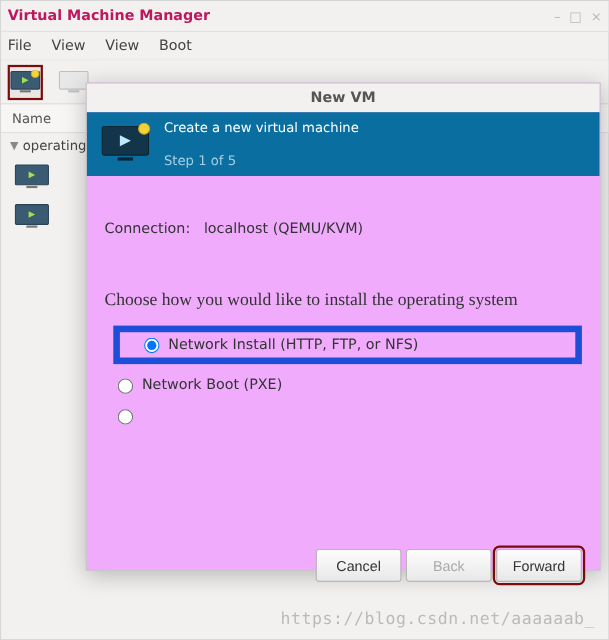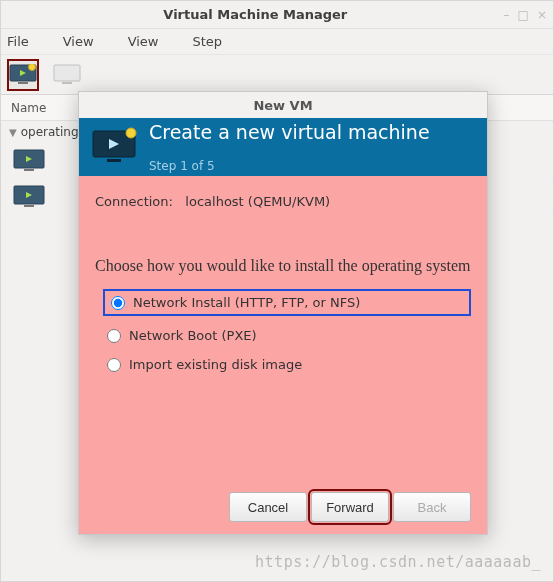--- a/index.html
+++ b/index.html
@@ -24,37 +24,37 @@
   .title-bar {
     height: 28px;
     background: #f2f1f0;
     display: flex;
     align-items: center;
     padding: 0 6px;
     border-bottom: 1px solid #e0e0e0;
   }
   .title-bar .title {
     flex: 1;
-    text-align: center;
-    color: #404040;
+    text-align: left;
+    color: #be185d;
     font-weight: bold;
     font-size: 13px;
   }
   .title-bar .win-controls {
     display: flex;
     gap: 8px;
     color: #bbb;
     font-size: 12px;
   }
   .menu-bar {
     height: 26px;
     display: flex;
     align-items: center;
     padding: 0 6px;
-    gap: 34px;
+    gap: 18px;
     color: #444;
     font-size: 13px;
     border-bottom: 1px solid #e6e6e6;
   }
   .menu-bar span { cursor: pointer; }
   .tool-bar {
     height: 40px;
     background: #f2f1f0;
     display: flex;
     align-items: center;
@@ -101,24 +101,24 @@
     border-bottom: 1px solid #f0f0f0;
     gap: 10px;
   }
   .vm-row .vm-icon {
     width: 32px; height: 24px;
   }
   
   .dialog {
     position: absolute;
     left: 77px;
-    top: 90px;
-    width: 410px;
+    top: 74px;
+    width: 468px;
     height: 444px;
-    background: #fca5a5;
+    background: #f0abfc;
     border: 1px solid #c8c8c8;
     box-shadow: 0 4px 20px rgba(0,0,0,0.25);
   }
   .dialog-title-bar {
     height: 26px;
     background: #f2f1f0;
     display:flex;
     align-items:center;
     justify-content:center;
     color: #555;
@@ -131,30 +131,31 @@
     display:flex;
     align-items:center;
     padding: 0 12px;
     gap: 12px;
   }
   .dialog-header .head-icon {
     width: 46px; height: 40px;
   }
   .dialog-header .head-text .line1 {
     color: #fff;
-    font-size: 19px;
+    font-size: 12px;
   }
   .dialog-header .head-text .line2 {
     color: #a6cfe4;
     font-size: 12px;
     margin-top: 16px;
   }
   .dialog-body {
     padding: 18px 16px 10px 16px;
     height: calc(100% - 26px - 58px - 54px);
+    margin-top: 23px;
   }
   .conn-line {
     font-size: 13px;
     color: #333;
     margin-bottom: 48px;
   }
   .choose-line {
     font-size: 16px;
     color: #333;
     margin-bottom: 14px;
@@ -171,22 +172,22 @@
     align-items: center;
     gap: 8px;
     font-size: 13px;
     color: #333;
     padding: 2px 4px;
   }
   .radio-row input[type=radio] {
     width: 14px; height: 14px;
   }
   .radio-row.highlight {
-    border: 2px solid #1d4ed8;
-    padding: 4px 6px;
+    border: 6px solid #1d4ed8;
+    padding: 4px 22px;
   }
   .dialog-footer {
     height: 54px;
     display: flex;
     align-items: center;
     justify-content: flex-end;
     gap: 4px;
     padding: 0 16px;
   }
   .btn {
@@ -229,21 +230,21 @@
       <span>–</span>
       <span>□</span>
       <span>×</span>
     </div>
   </div>
 
   <div class="menu-bar">
     <span>File</span>
     <span>View</span>
     <span>View</span>
-    <span>Step</span>
+    <span>Boot</span>
   </div>
 
   <div class="tool-bar">
     <div class="tool-btn active">
       <svg class="monitor-svg" width="28" height="22" viewBox="0 0 28 22">
         <rect x="1" y="1" width="26" height="16" rx="1" fill="#3b5b73" stroke="#2a4256"></rect>
         <polygon points="11,6 11,12 17,9" fill="#9fe24d"></polygon>
         <rect x="9" y="18" width="10" height="2" fill="#777"></rect>
         <circle cx="23" cy="3" r="3.5" fill="#f4d23a" stroke="#c9a71a"></circle>
       </svg>
@@ -311,26 +312,25 @@
         <label class="radio-row highlight">
           <input type="radio" name="install" checked="" style="">
           <span>Network Install (HTTP, FTP, or NFS)</span>
         </label>
         <label class="radio-row">
           <input type="radio" name="install" style="">
           <span>Network Boot (PXE)</span>
         </label>
         <label class="radio-row">
           <input type="radio" name="install" style="">
-          <span>Import existing disk image</span>
         </label>
       </div>
     </div>
 
     <div class="dialog-footer">
       <button class="btn">Cancel</button>
+      <button class="btn" disabled="">Back</button>
       <button class="btn highlight">Forward</button>
-      <button class="btn" disabled="">Back</button>
     </div>
   </div>
 
   <div class="watermark">https://blog.csdn.net/aaaaaab_</div>
 </div>
 
 </body></html>

